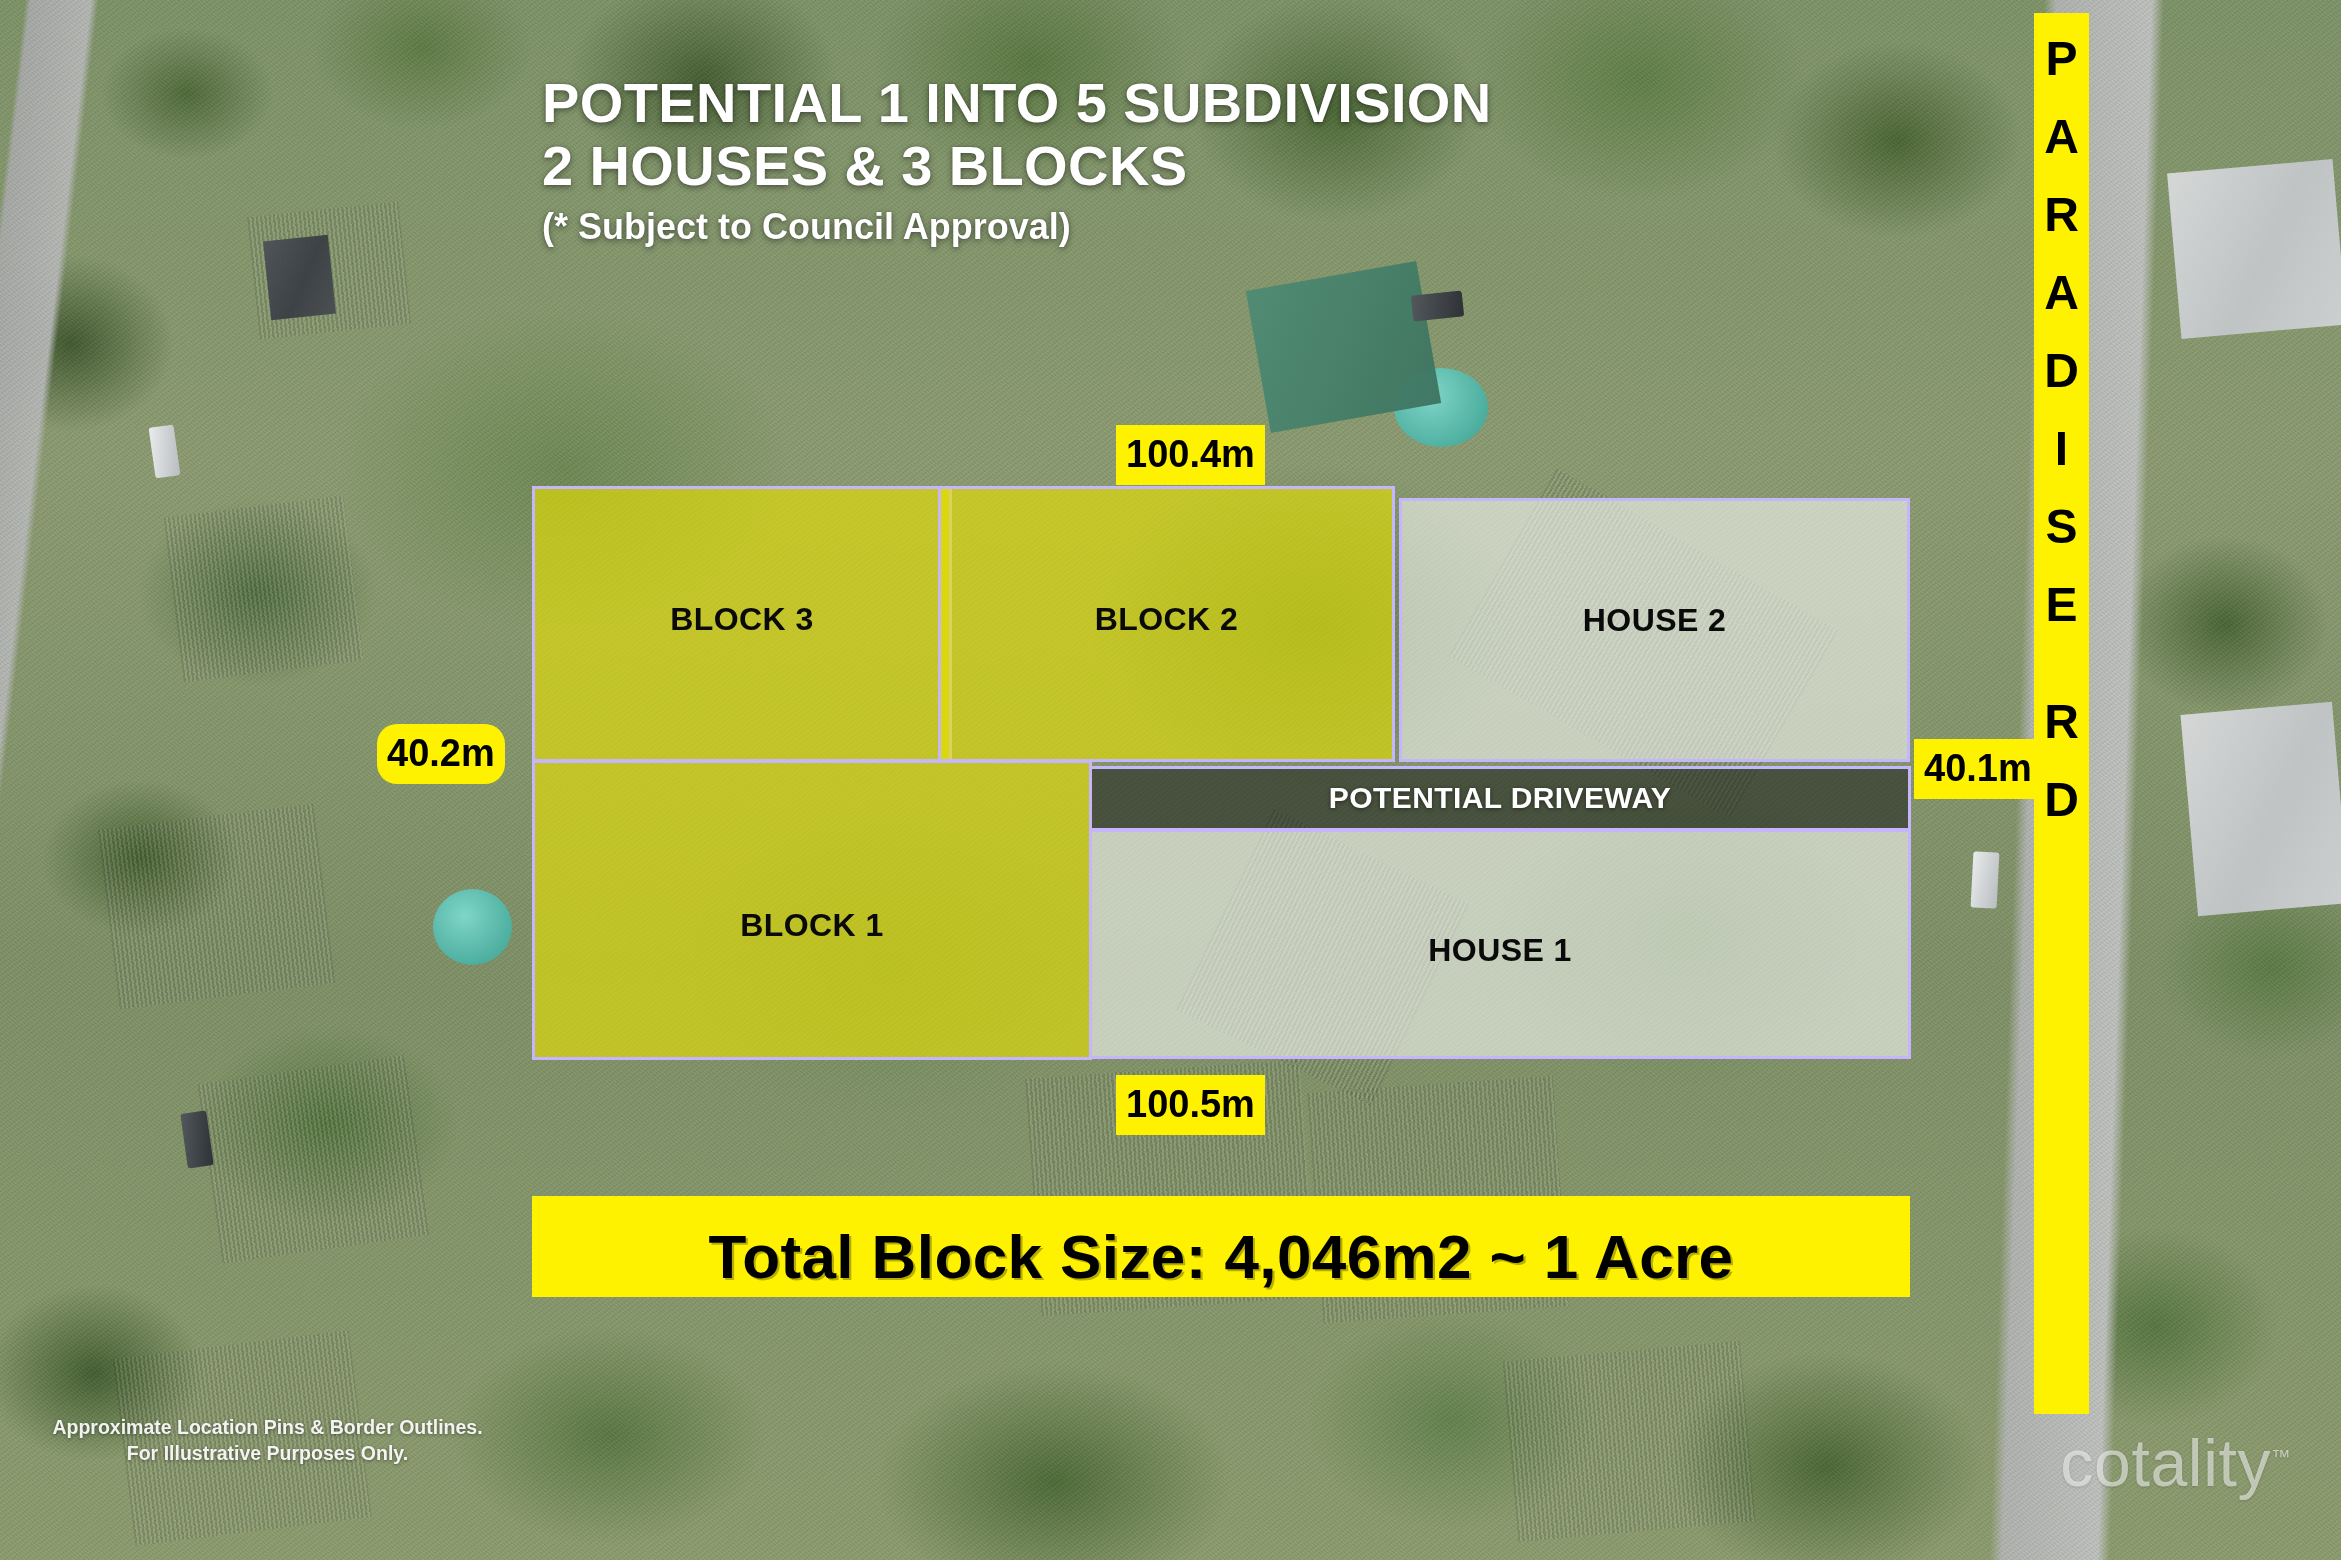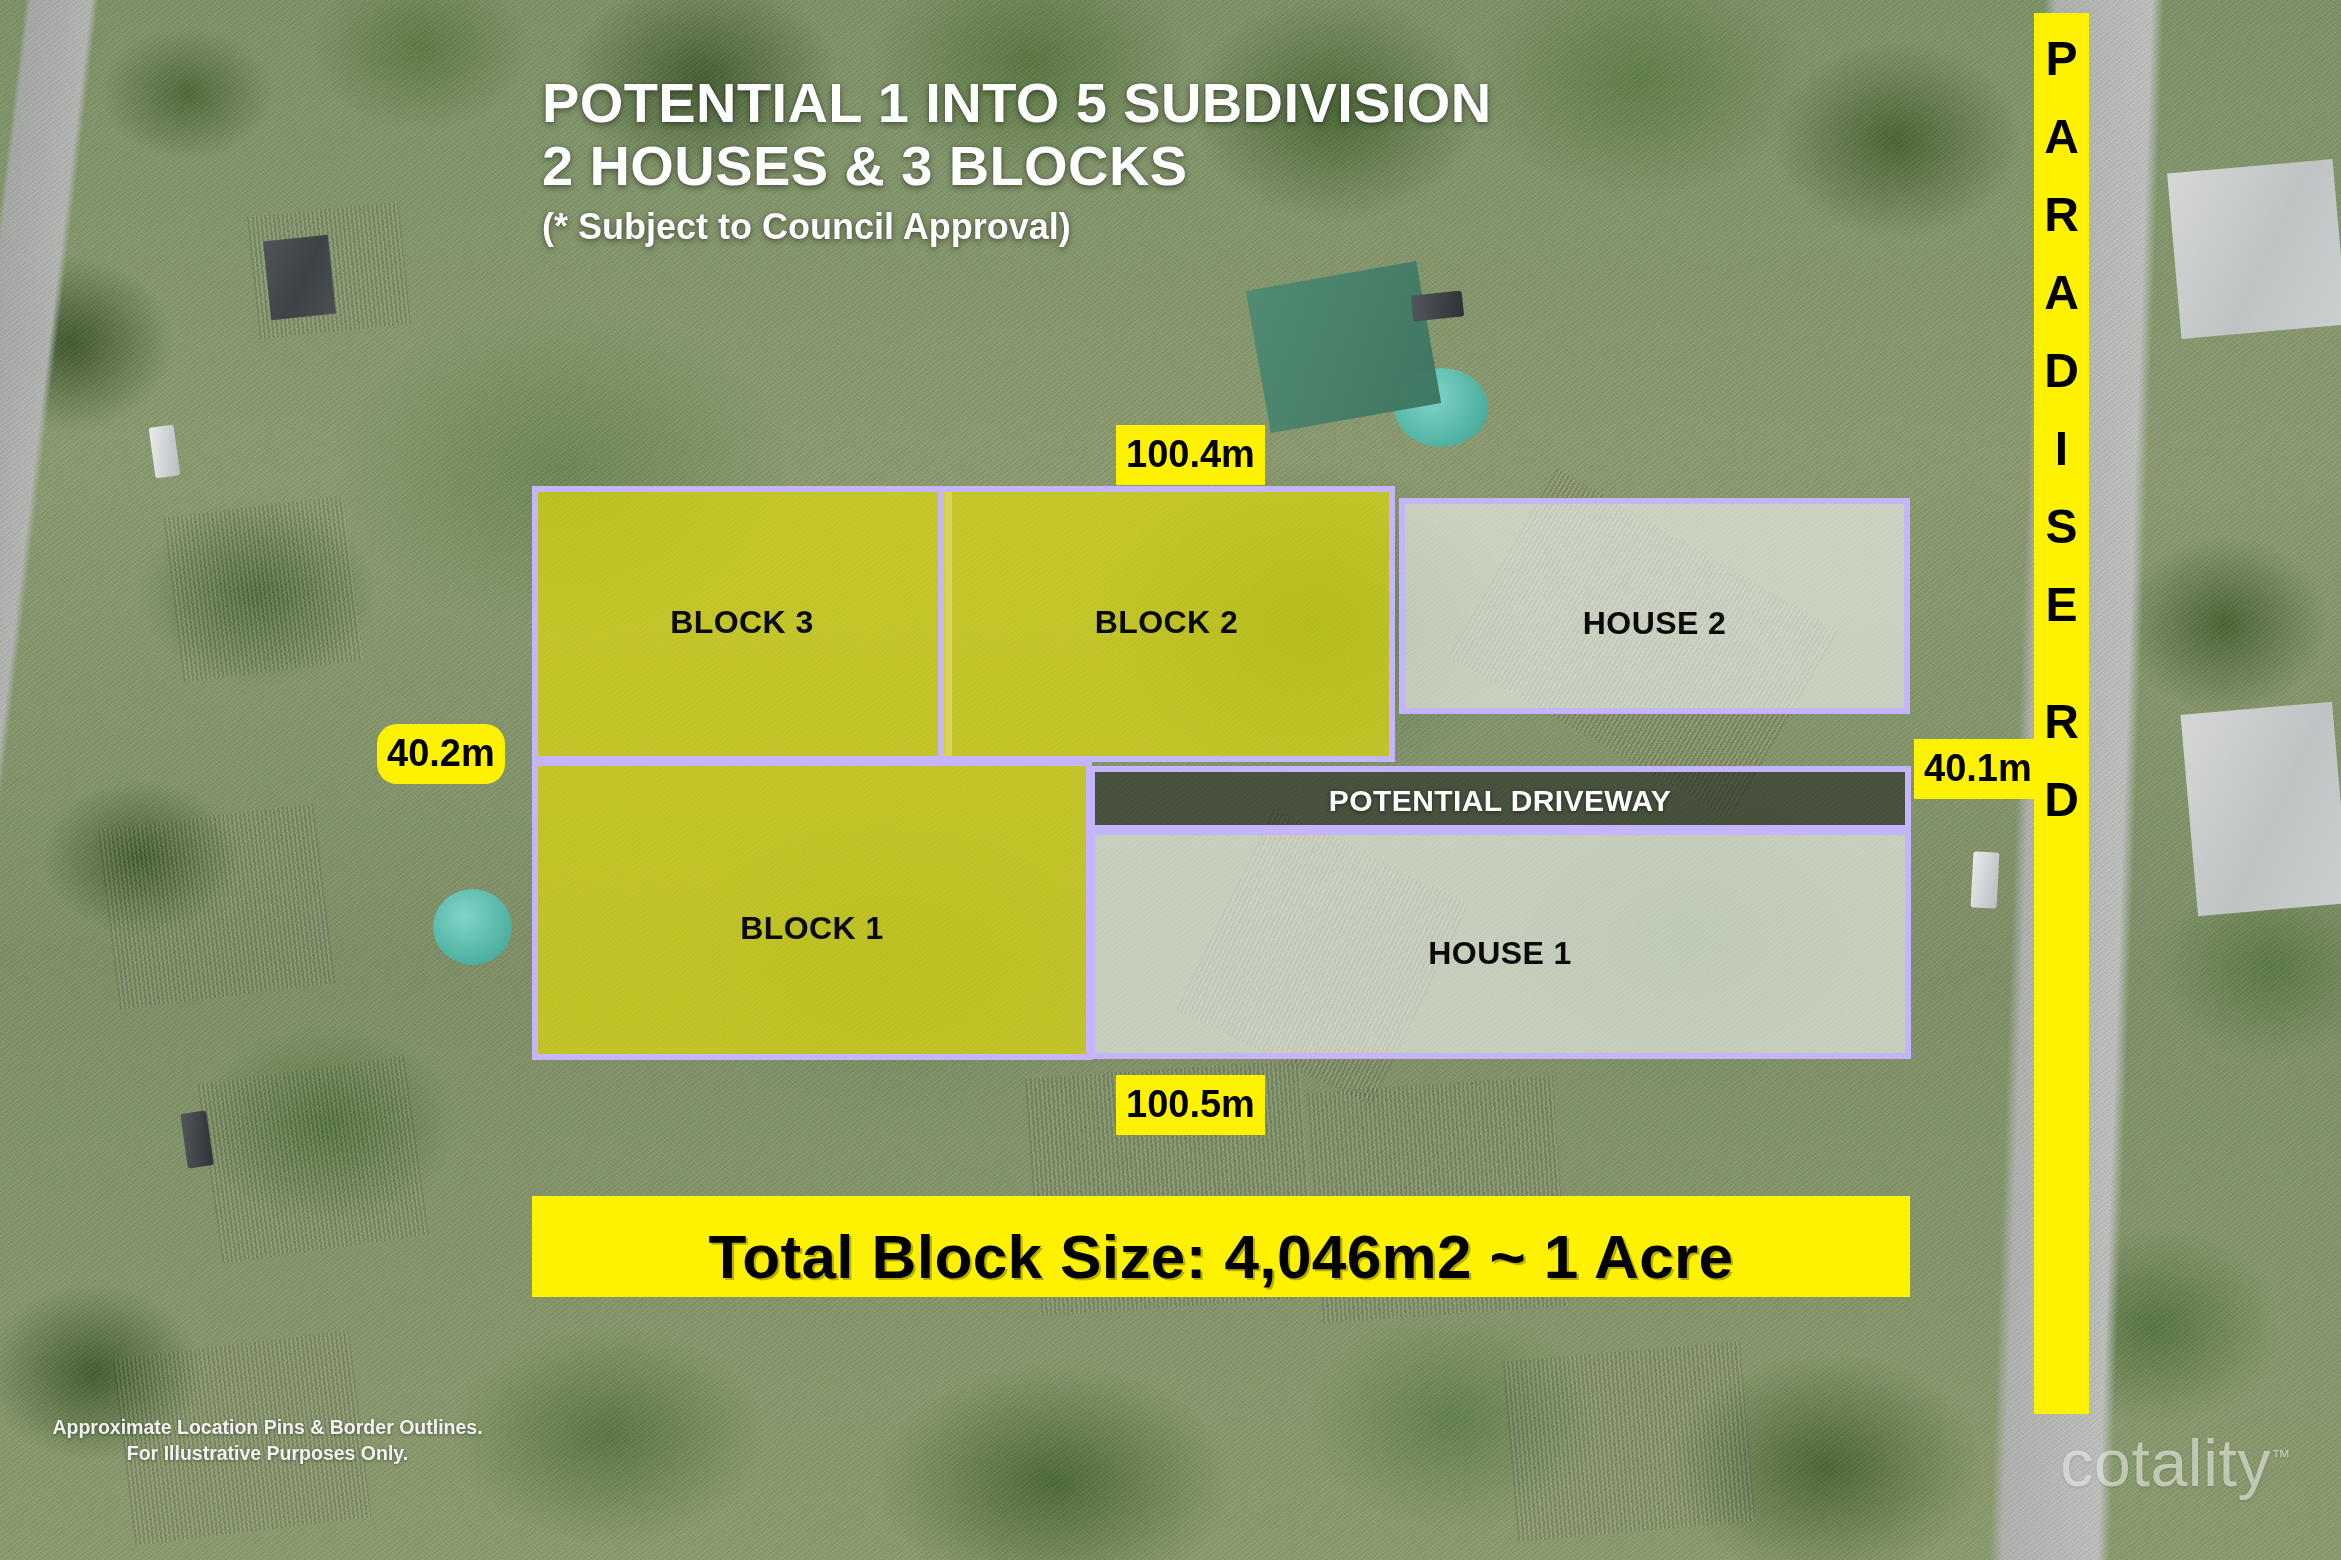--- a/index.html
+++ b/index.html
@@ -88,21 +88,21 @@
     font-size: 36px;
     font-weight: 700;
     margin-top: 10px;
     white-space: nowrap;
   }
 
   
   .plot-region {
     position: absolute;
     box-sizing: border-box;
-    border: 6px solid #c4b5fd;
+    border: 3px solid #c4b5fd;
   }
   .plot-region .rlabel {
     position: absolute;
     left: 0; right: 0;
     text-align: center;
     font-size: 32px;
     font-weight: 700;
     letter-spacing: 0.4px;
     white-space: nowrap;
   }
@@ -243,21 +243,21 @@
   </div>
 
   <div class="plot-region yellow-lot" style="left:532px;top:486px;width:420px;height:276px;">
     <span class="rlabel" style="top:112px;">BLOCK 3</span>
   </div>
 
   <div class="plot-region yellow-lot" style="left:938px;top:486px;width:457px;height:276px;">
     <span class="rlabel" style="top:112px;">BLOCK 2</span>
   </div>
 
-  <div class="plot-region clear-lot" style="left:1399px;top:498px;width:511px;height:216px;">
+  <div class="plot-region clear-lot" style="left:1399px;top:498px;width:511px;height:264px;">
     <span class="rlabel" style="top:101px;">HOUSE 2</span>
   </div>
 
   <div class="plot-region yellow-lot" style="left:532px;top:760px;width:560px;height:300px;">
     <span class="rlabel" style="top:144px;">BLOCK 1</span>
   </div>
 
   <div class="plot-region drive-lot" style="left:1089px;top:766px;width:822px;height:65px;">
     <span class="rlabel" style="top:12.3px;font-size:30px;">POTENTIAL DRIVEWAY</span>
   </div>

